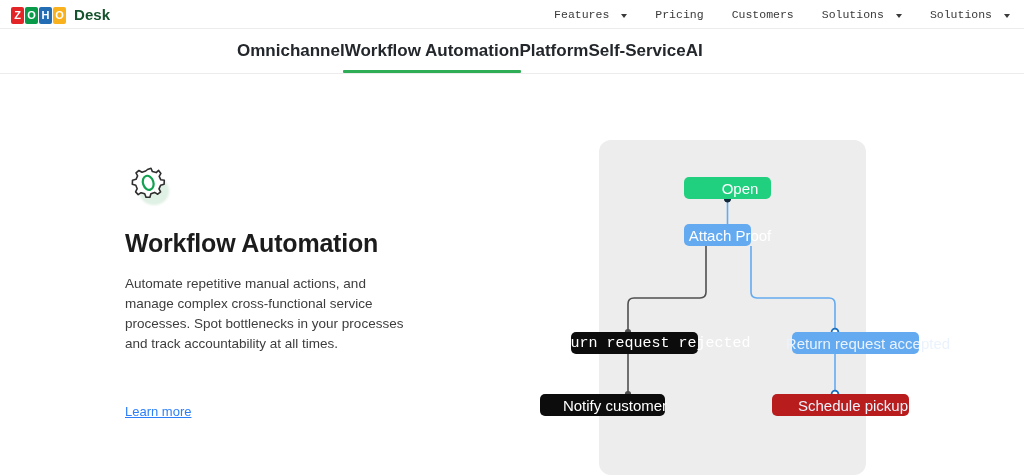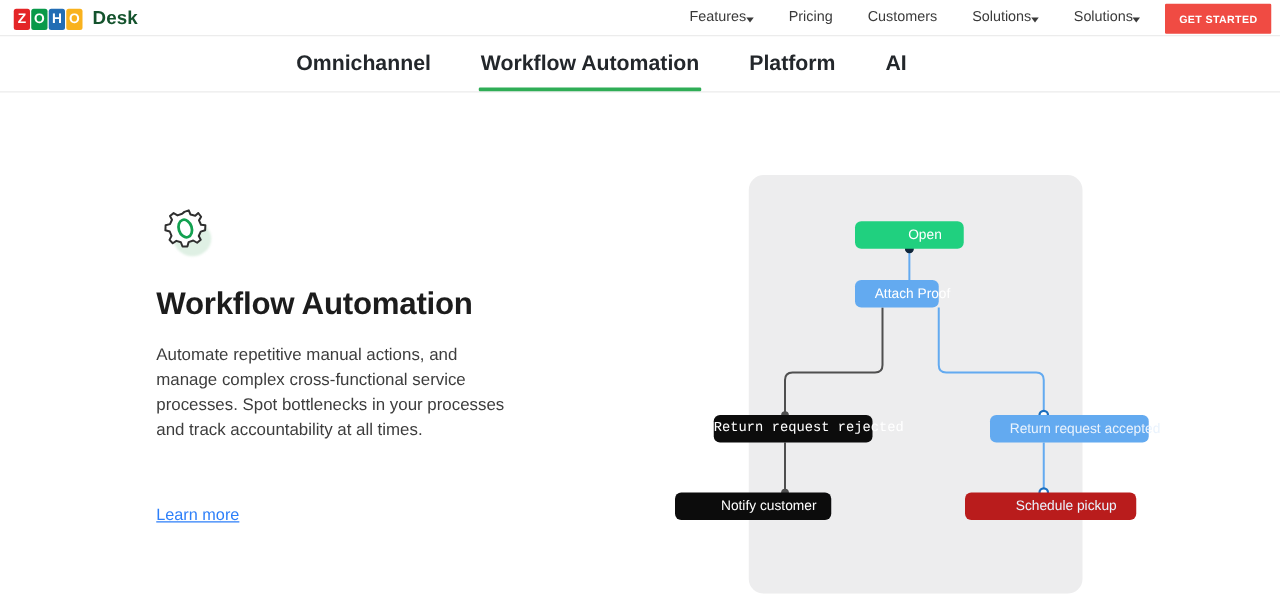--- a/index.html
+++ b/index.html
@@ -73,21 +73,22 @@
   }
   .nav-item {
     font-size: 11.5px;
     color: #3a3a3a;
     padding: 0 14px;
     line-height: 29px;
     white-space: nowrap;
     cursor: pointer;
     display: inline-flex;
     align-items: center;
-    gap: 0;
+    gap: 12px;
+    font-family: Liberation Mono, monospace;
   }
   .caret {
     display: inline-block;
     width: 0; height: 0;
     border-left: 3.5px solid transparent;
     border-right: 3.5px solid transparent;
     border-top: 4px solid #3a3a3a;
     margin-top: 2px;
   }
   .cta-button {
@@ -110,21 +111,20 @@
     position: absolute;
     left: 0; top: 30px;
     width: 1024px;
     height: 44px;
     background: #ffffff;
     border-bottom: 1px solid #ececec;
     box-sizing: border-box;
     display: flex;
     align-items: center;
     padding-left: 237px;
-    gap: 40px;
   }
   .tab {
     font-size: 17px;
     font-weight: bold;
     color: #23272b;
     cursor: pointer;
     white-space: nowrap;
     position: relative;
     padding-bottom: 12px;
     padding-top: 10px;
@@ -201,21 +201,21 @@
   .diagram-stage {
     position: absolute;
     left: 0; top: 0;
     width: 1024px;
     height: 475px;
     pointer-events: none;
   }
   .node {
     position: absolute;
     border-radius: 5px;
-    font-size: 11px;
+    font-size: 15px;
     display: flex;
     align-items: center;
     justify-content: center;
     text-align: left;
     height: 22px;
     box-sizing: border-box;
     white-space: nowrap;
     pointer-events: auto;
     cursor: pointer;
     padding-left: 25px;
@@ -285,28 +285,28 @@
       <span>Customers</span>
     </span>
     <span class="nav-item">
       <span>Solutions</span>
       <i class="caret"></i>
     </span>
     <span class="nav-item">
       <span>Solutions</span>
       <i class="caret"></i>
     </span>
-    <button class="cta-button">GET STARTED</button>
   </nav>
 </div>
 
 <div class="tab-strip">
   <div class="tab">Omnichannel</div>
   <div class="tab active">Workflow Automation</div>
   <div class="tab">Platform</div>
+  <div class="tab">Self-Service</div>
   <div class="tab">AI</div>
 </div>
 
 <div class="content-left">
   <div class="feature-icon-wrap">
     <div class="icon-blob"></div>
     <svg width="46" height="44" viewBox="0 0 46 44" fill="none" aria-hidden="true">
       <path d="M22.5 6.5 L26 5.3 L27.4 8.6 L31.2 9.6 L33.6 7.4 L35.9 10.4 L34.2 13.3 L35.8 16.8 L39.3 17.2 L39.1 21.2 L35.6 22.3 L34.0 25.8 L35.6 28.8 L32.7 31.2 L29.6 29.4 L25.9 30.7 L24.9 34.2 L21.0 34.2 L19.7 30.8 L16.1 29.7 L13.2 31.6 L10.6 28.9 L12.2 25.7 L10.8 22.2 L7.3 21.2 L7.5 17.2 L11.0 16.3 L12.6 12.8 L11.0 9.8 L13.9 7.5 L17.0 9.3 L20.7 8.0 Z" stroke="#2f2f2f" stroke-width="1.6" stroke-linejoin="round" fill="#ffffff"></path>
       <ellipse cx="23.2" cy="19.8" rx="5.2" ry="7.2" transform="rotate(-18 23.2 19.8)" stroke="#12a150" stroke-width="2.2" fill="#ffffff"></ellipse>
     </svg>

